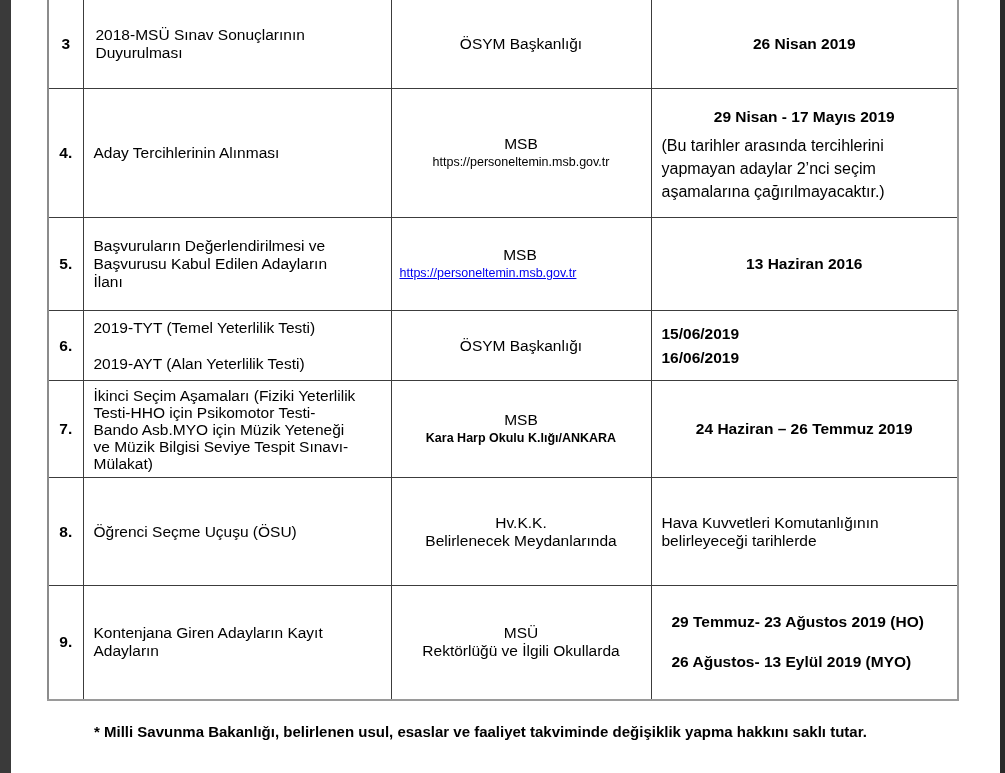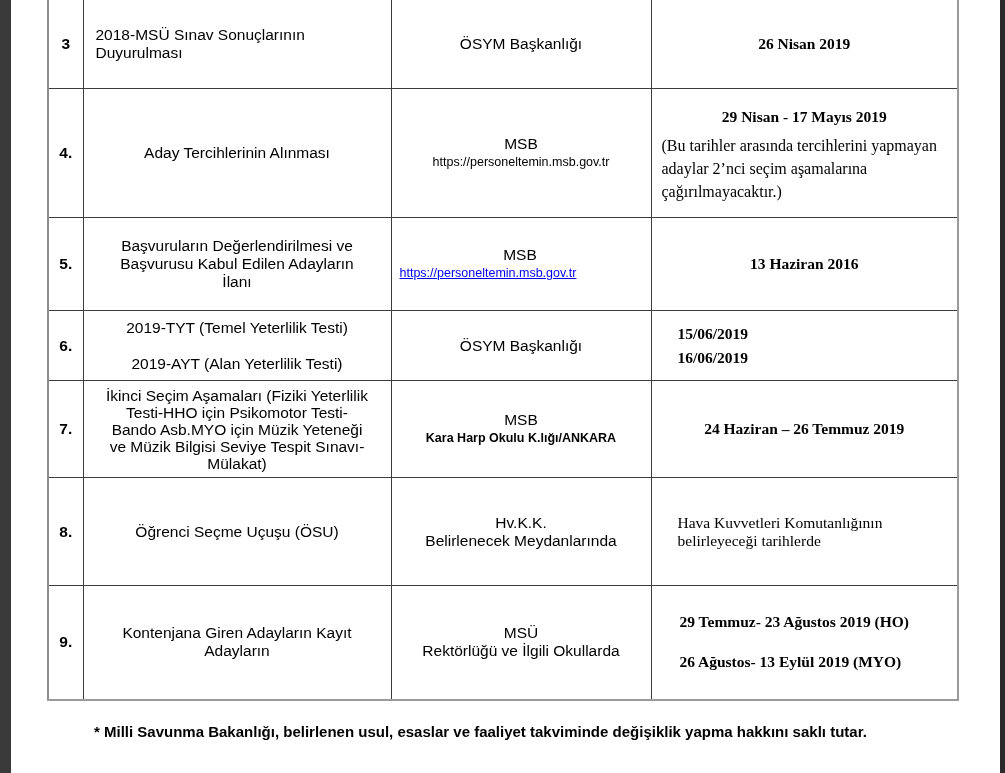--- a/index.html
+++ b/index.html
@@ -24,29 +24,29 @@
       table-layout: fixed;
     }
     table.schedule td {
       border: 1px solid #3c3c3c;
       padding: 0 10px;
       font-size: 15.5px;
       line-height: 18px;
       vertical-align: middle;
     }
     table.schedule tr td:first-child { border-left: 2px solid #8c8c8c; }
-    table.schedule tr td:last-child  { border-right: 2px solid #9a9a9a; font-family: Liberation Serif, serif; }
+    table.schedule tr td:last-child  { border-right: 2px solid #9a9a9a; }
     table.schedule tr:last-child td  { border-bottom: 2px solid #9a9a9a; }
     table.schedule tr { border-top: 1px solid #777; }
     td.num { text-align: center; font-weight: bold; padding: 0; }
-    td.act { text-align: center; }
+    td.act { text-align: left; }
     td.act.left { text-align: left; padding-left: 12px; }
     td.org { text-align: center; }
     td.date { text-align: center; font-weight: bold; }
-    td.date.left { text-align: left; padding-left: 26px; }
+    td.date.left { text-align: left; padding-left: 10px; }
     .small-link { font-size: 12.5px; }
     .ulink { color: #1a0dab; color: #0000ee; text-decoration: underline; font-size: 12.5px; }
     .bold-small { font-weight: bold; font-size: 12.5px; }
     .note-block { font-weight: normal; font-size: 16px; line-height: 23px; text-align: left; margin-top: 8px; }
     .date-sub { display: block; }
     .footer-note {
       position: absolute; left: 94px; top: 722px; width: 820px;
       font-size: 15px; font-weight: bold; line-height: 19px;
       text-align: justify;
     }
@@ -148,21 +148,21 @@
   <tr style="height:114px">
     <td class="num">9.</td>
     <td class="act">
       <span class="date-sub">Kontenjana Giren Adayların Kayıt</span>
       <span class="date-sub">Adayların</span>
     </td>
     <td class="org">
       <span class="date-sub">MSÜ</span>
       <span class="date-sub">Rektörlüğü ve İlgili Okullarda</span>
     </td>
-    <td class="date left" style="padding-left:28px;">
+    <td class="date left" style="padding-left:20px;">
       <span class="date-sub">29 Temmuz- 23 Ağustos 2019 (HO)</span>
       <span class="date-sub" style="margin-top:22px;">26 Ağustos- 13 Eylül 2019 (MYO)</span>
     </td>
   </tr>
 </tbody>
   </table>
 
 <div class="footer-note">* Milli Savunma Bakanlığı, belirlenen usul, esaslar ve faaliyet takviminde değişiklik yapma hakkını saklı tutar.</div>
 
 </body></html>

